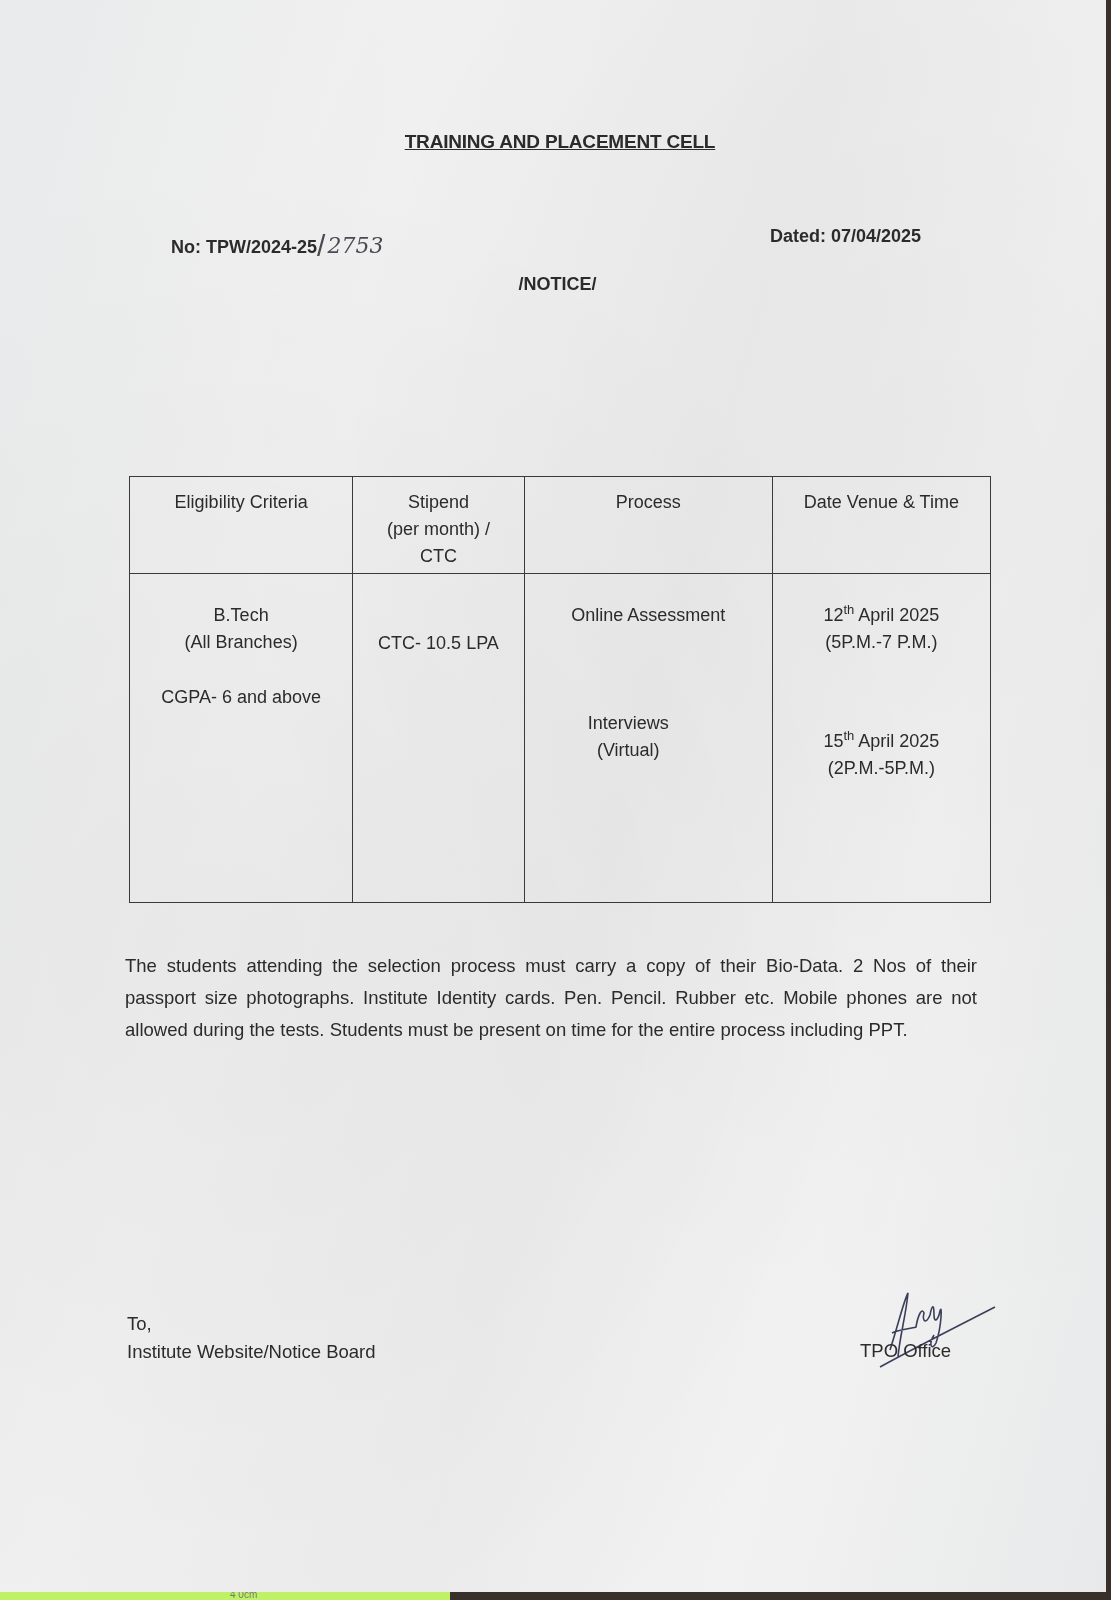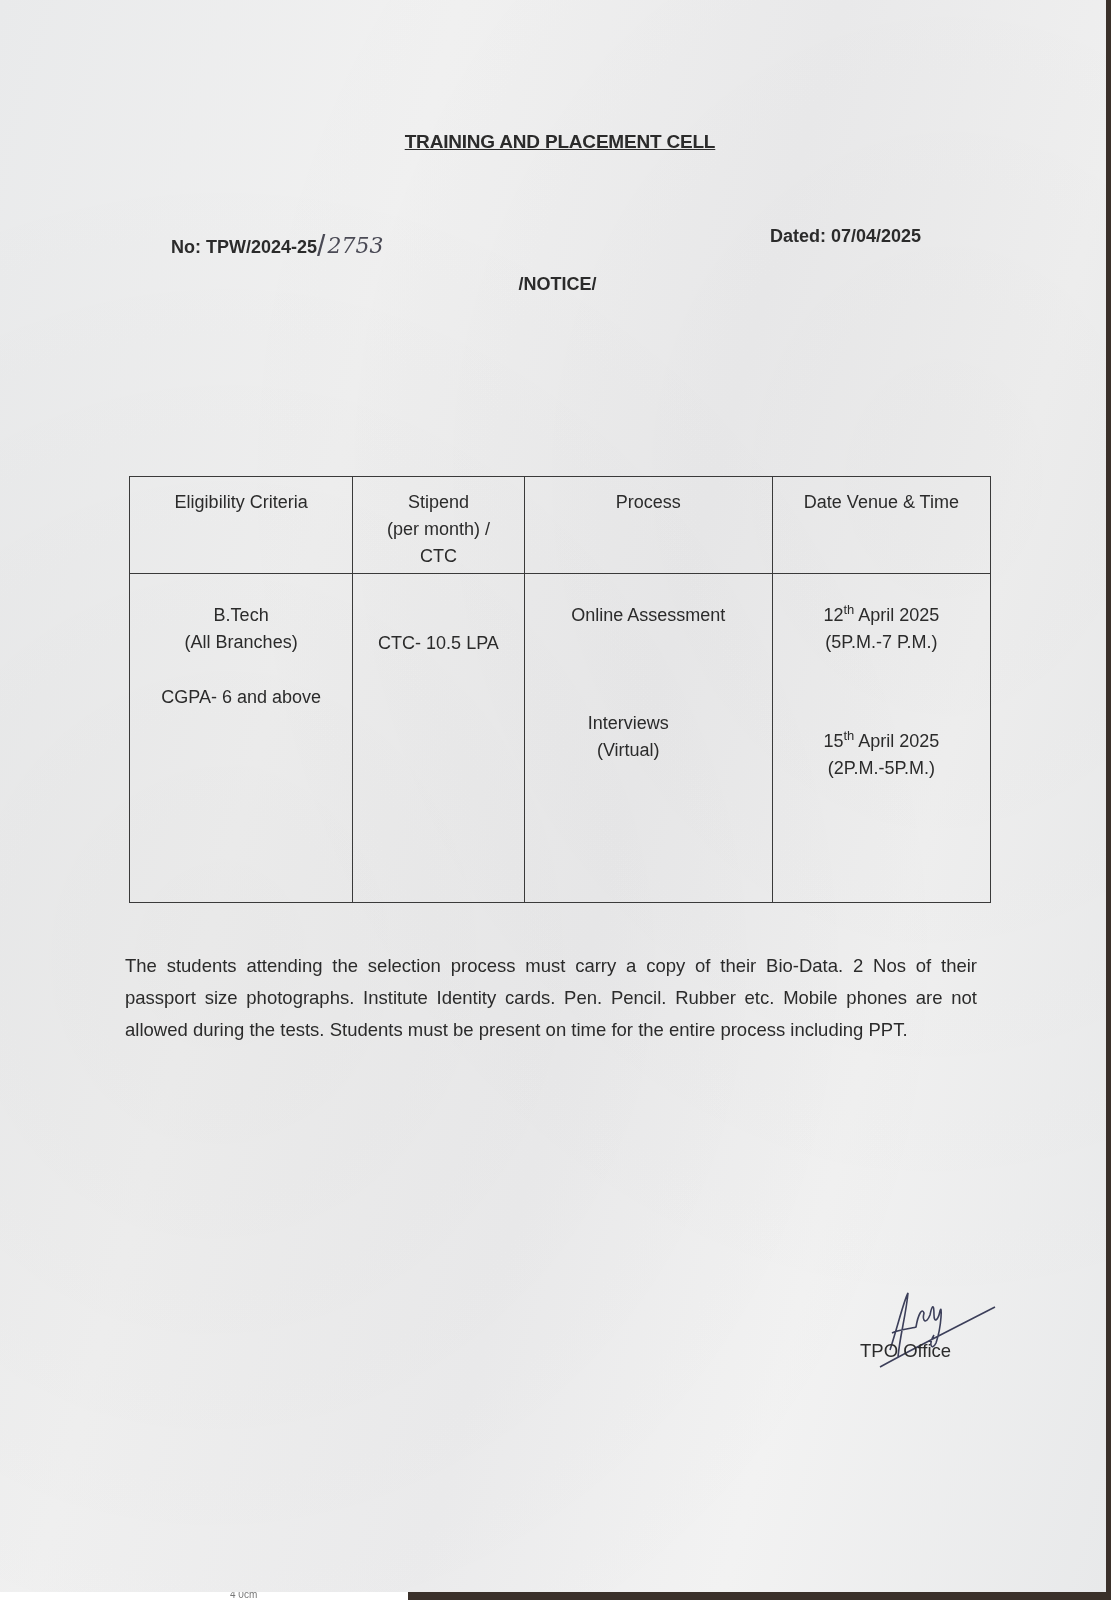--- a/index.html
+++ b/index.html
@@ -72,22 +72,22 @@
       font-size: 18.5px; line-height: 28px;
     }
     .sign {
       position: absolute; left: 860px; top: 1340px;
       font-size: 18.5px;
     }
     .signature {
       position: absolute; left: 870px; top: 1285px;
     }
     .ruler {
-      position: absolute; left: 0; top: 1592px; width: 408px; height: 8px;
-      background: #ffffff; font-size: 10px; color: #777; overflow: hidden;
+      position: absolute; left: 0; top: 1592px; width: 450px; height: 8px;
+      background: #bef264; font-size: 10px; color: #777; overflow: hidden;
     }
     .ruler span { position: absolute; left: 230px; top: -3px; }
   </style>
 </head>
 <body>
 
 <div class="paper">
   <div class="shade"></div>
 
   <div class="title">TRAINING AND PLACEMENT CELL</div>
@@ -154,20 +154,24 @@
             <span class="cell-line"><span>15</span><sup>th</sup><span> April 2025</span></span>
             <span class="cell-line">(2P.M.-5P.M.)</span>
           </div>
         </td>
       </tr>
     </tbody>
   </table>
 
   <div class="para">The students attending the selection process must carry a copy of their Bio-Data. 2 Nos of their passport size photographs. Institute Identity cards. Pen. Pencil. Rubber etc. Mobile phones are not allowed during the tests. Students must be present on time for the entire process including PPT.</div>
 
+  <div class="to">
+    <div>To,</div>
+    <div>Institute Website/Notice Board</div>
+  </div>
 
   <svg class="signature" width="140" height="90" viewBox="0 0 140 90">
     <path d="M20 65 C 28 40, 34 15, 38 8 C 36 30, 30 50, 28 72 M22 48 C 30 44, 40 44, 46 42 C 48 30, 52 22, 54 28 C 52 36, 56 40, 60 30 C 62 20, 64 18, 64 30 C 64 38, 68 36, 70 26 C 72 18, 72 40, 66 58 C 62 66, 58 60, 64 50 M10 82 C 50 60, 90 40, 125 22" fill="none" stroke="#3c3f5a" stroke-width="1.6"></path>
   </svg>
   <div class="sign">TPO Office</div>
 </div>
 
 <div class="ruler">
   <span>4 0cm</span>
 </div>

